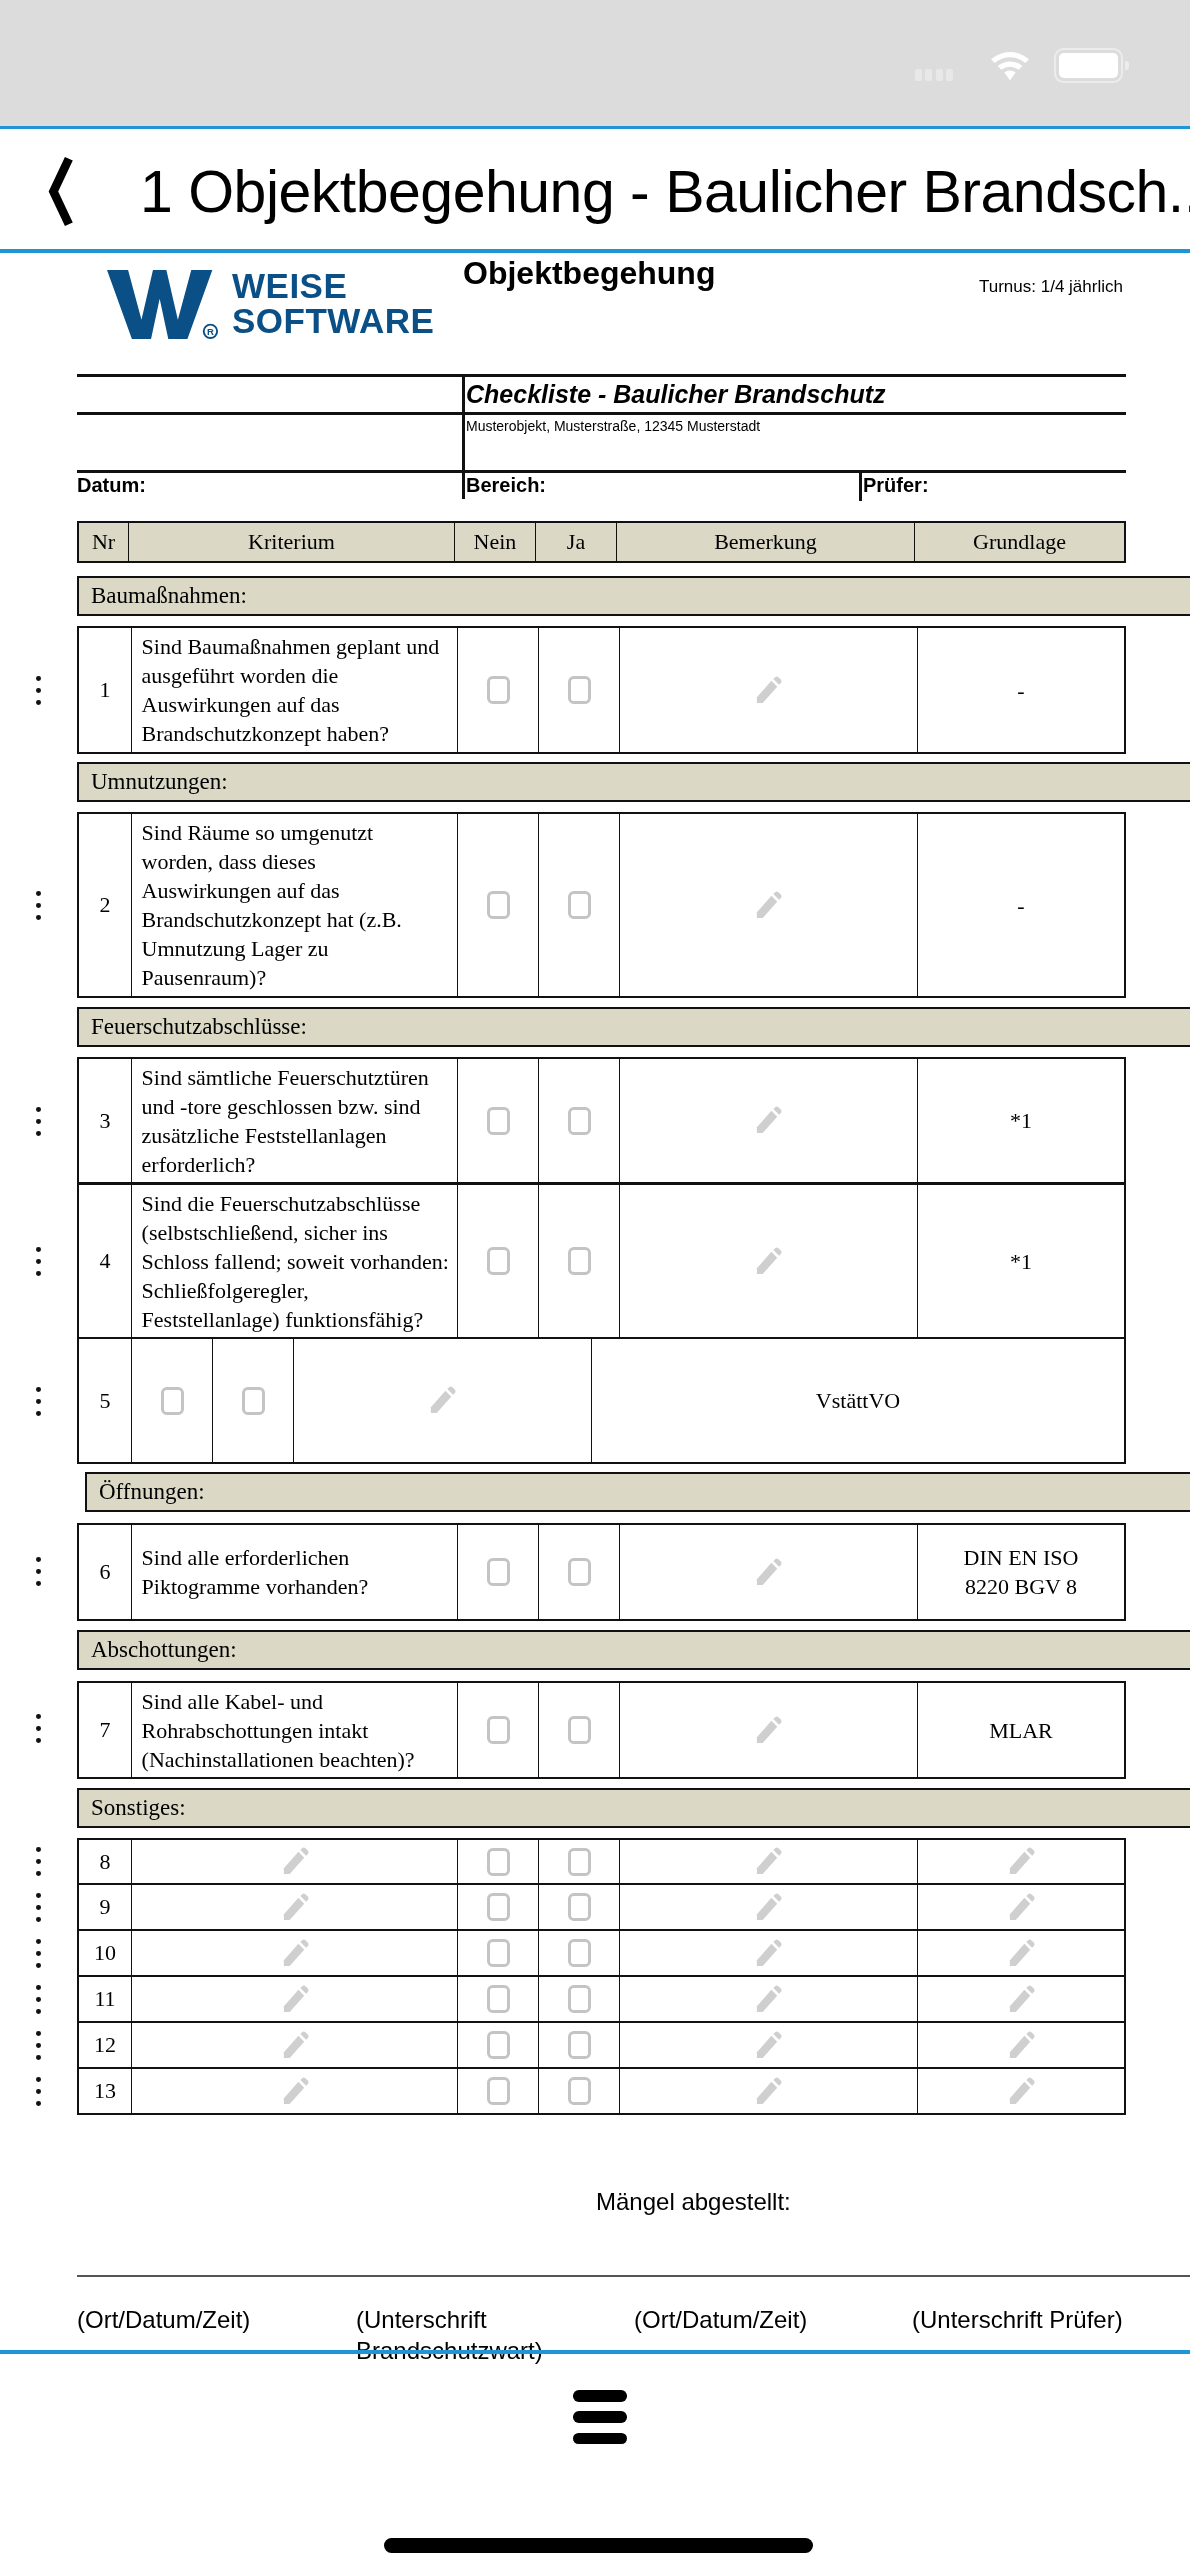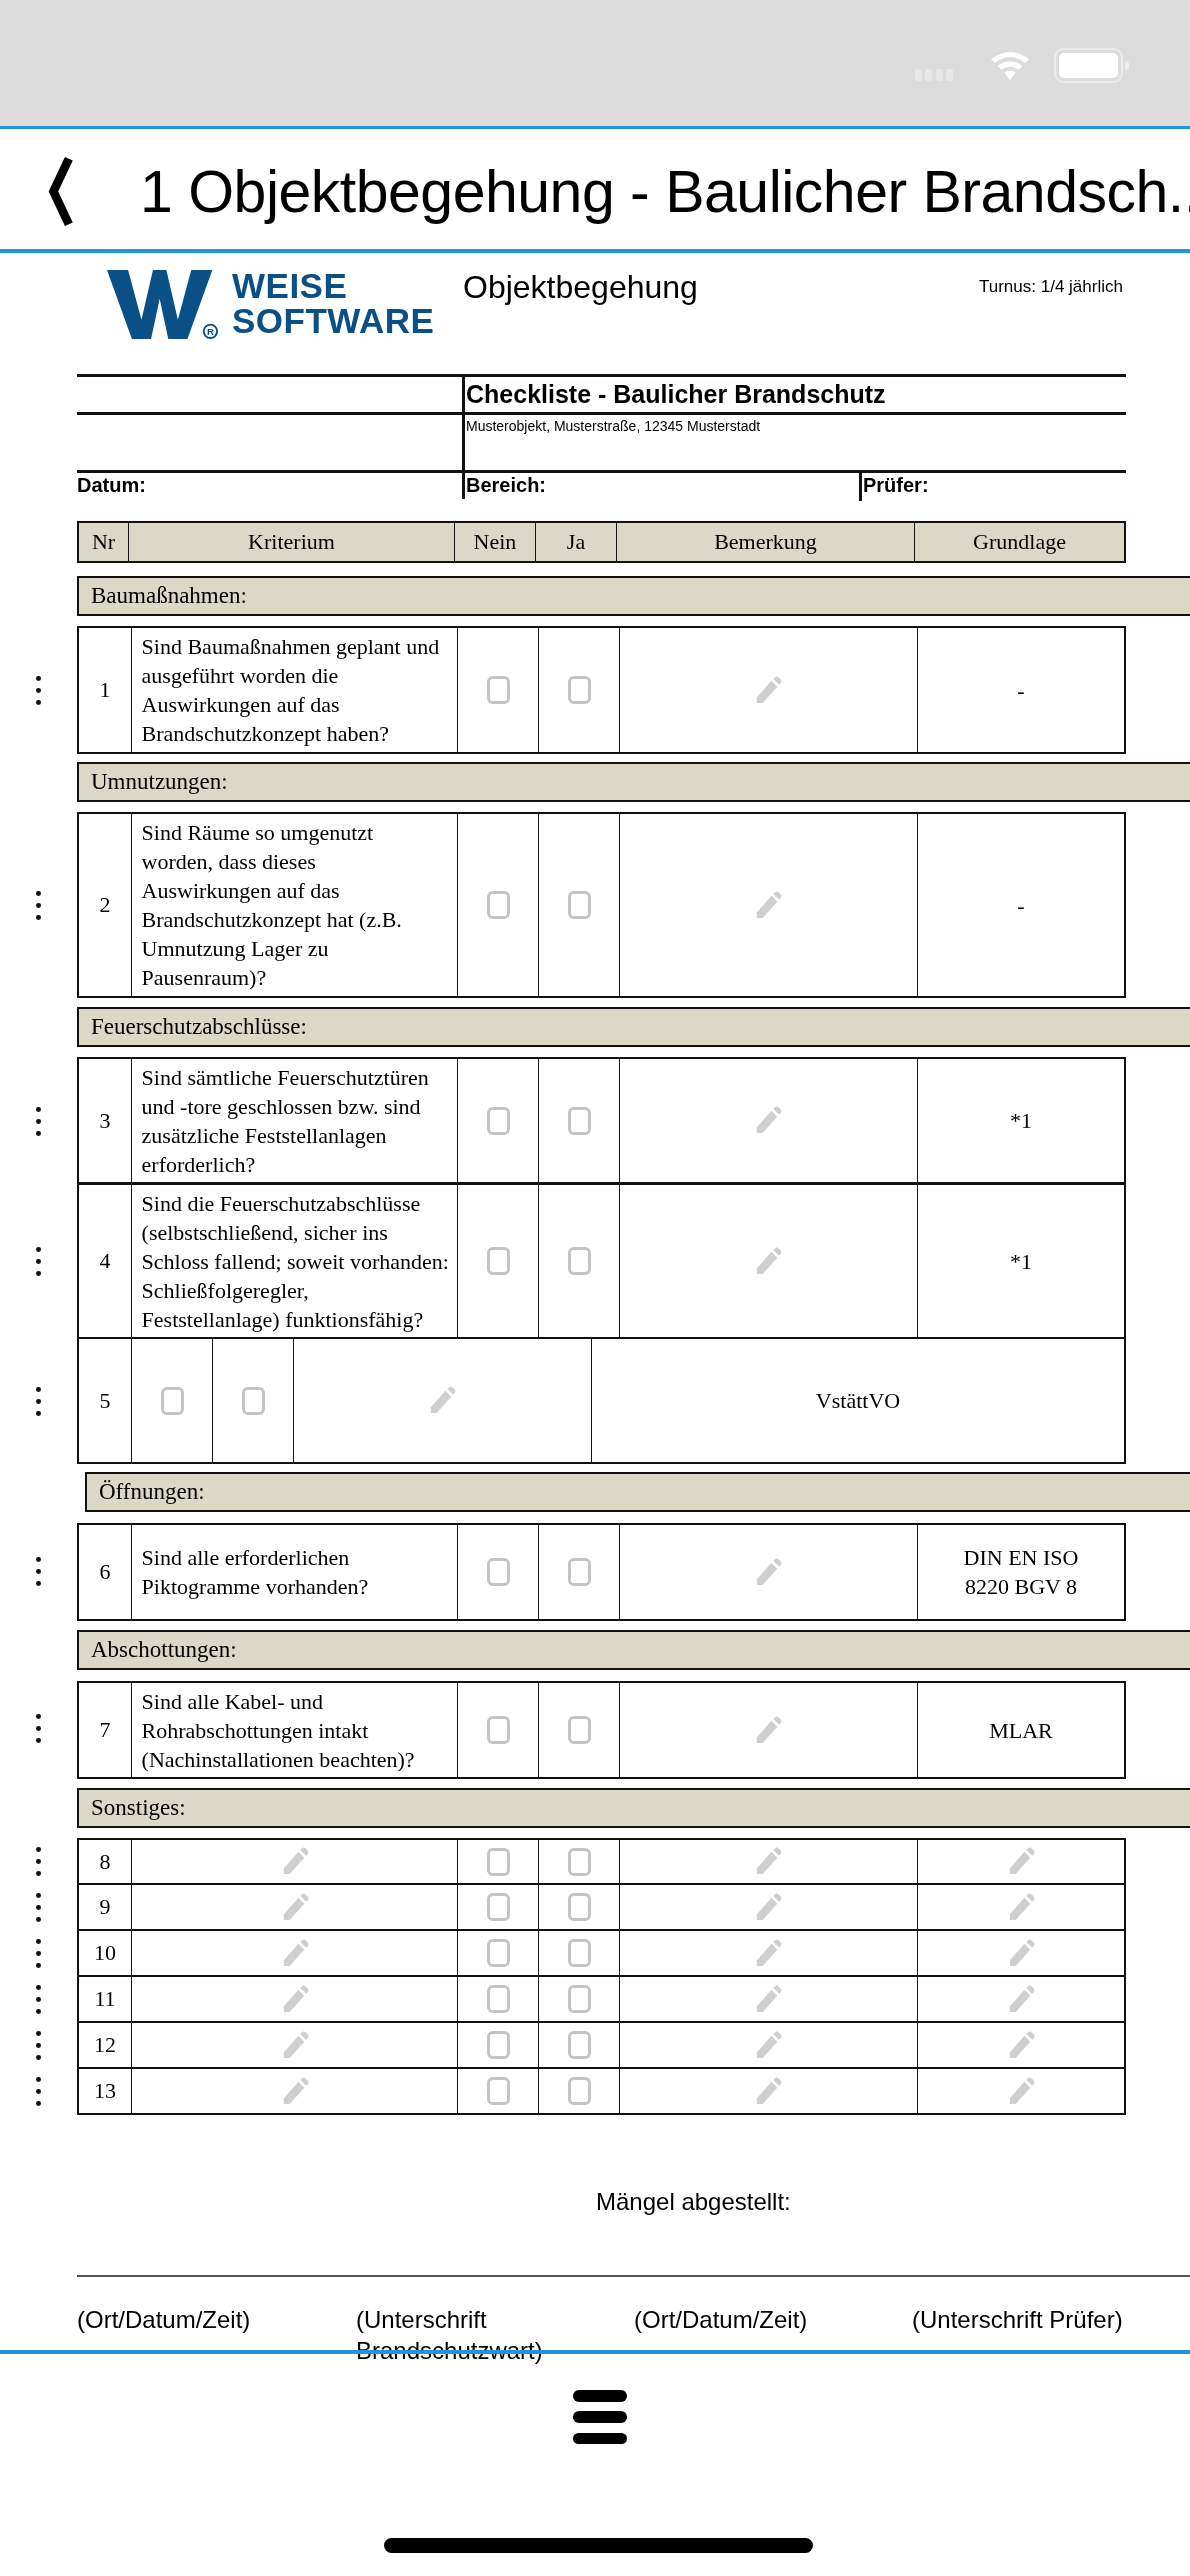--- a/index.html
+++ b/index.html
@@ -11,25 +11,25 @@
   .wifi { position:absolute; left:987px; top:46px; width:46px; height:38px; }
   .battery { position:absolute; left:1054px; top:48px; width:69px; height:35px; border:2.9px solid #ececec; border-radius:9.6px; box-sizing:border-box; padding:2.9px; }
   .battery .fill { width:100%; height:100%; background:#fff; border-radius:4.8px; }
   .battery .nub { position:absolute; right:-7.7px; top:10.5px; width:3.8px; height:9.6px; background:#ececec; border-radius:0 2.9px 2.9px 0; }
   .blue-line { left:0; width:1190px; height:3.8px; background:#1e96d6; }
   .nav { left:0; top:129px; width:1190px; height:122px; background:#fff; }
   .back-btn { position:absolute; left:36px; top:24px; width:58px; height:77px; cursor:pointer; }
   .nav-title { position:absolute; left:140px; top:29px; font-size:59px; white-space:nowrap; letter-spacing:-0.5px; }
   .logo { left:107px; top:268px; width:326px; height:72px; }
   .logo-text { position:absolute; left:125px; top:0; color:#0a4f86; font-weight:bold; font-size:35px; line-height:35px; letter-spacing:0.5px; }
-  .doc-title { left:463px; top:269px; font-size:32px; font-weight:normal; }
+  .doc-title { left:463px; top:255px; font-size:32px; font-weight:bold; }
   .turnus { left:979px; top:277px; font-size:17px; }
   .hline { position:absolute; height:2.9px; background:#111; }
   .vline { position:absolute; width:2.9px; background:#111; }
-  .hdr-bold { position:absolute; font-weight:bold; font-size:25px; }
+  .hdr-bold { position:absolute; font-weight:bold; font-size:25px;font-style:italic; }
   .hdr-norm { position:absolute; font-size:14px; }
   .lbl { position:absolute; font-weight:bold; font-size:20px; }
   .tbl-head { position:absolute; left:77px; width:1049px; height:42px; background:#dbd8c5; border:2.9px solid #111; box-sizing:border-box; display:flex; }
   .tbl-head div { box-sizing:border-box; border-right:1.9px solid #111; display:flex; align-items:center; justify-content:center; font-family:"Liberation Serif", serif; font-size:22px; }
   .tbl-head div:last-child { border-right:none; }
   .section { position:absolute; left:77px; width:1149px; height:40px; background:#dbd8c5; border:2.9px solid #111; box-sizing:border-box; font-family:"Liberation Serif", serif; font-size:23px; line-height:35px; padding-left:12px; }
   .row { position:absolute; left:77px; width:1049px; border:2.9px solid #111; box-sizing:border-box; display:flex; background:#fff; }
   .cell { box-sizing:border-box; border-right:1.9px solid #111; display:flex; align-items:center; justify-content:center; font-family:"Liberation Serif", serif; font-size:22px; }
   .cell:last-child { border-right:none; }
   .c-nr { width:53px; }

